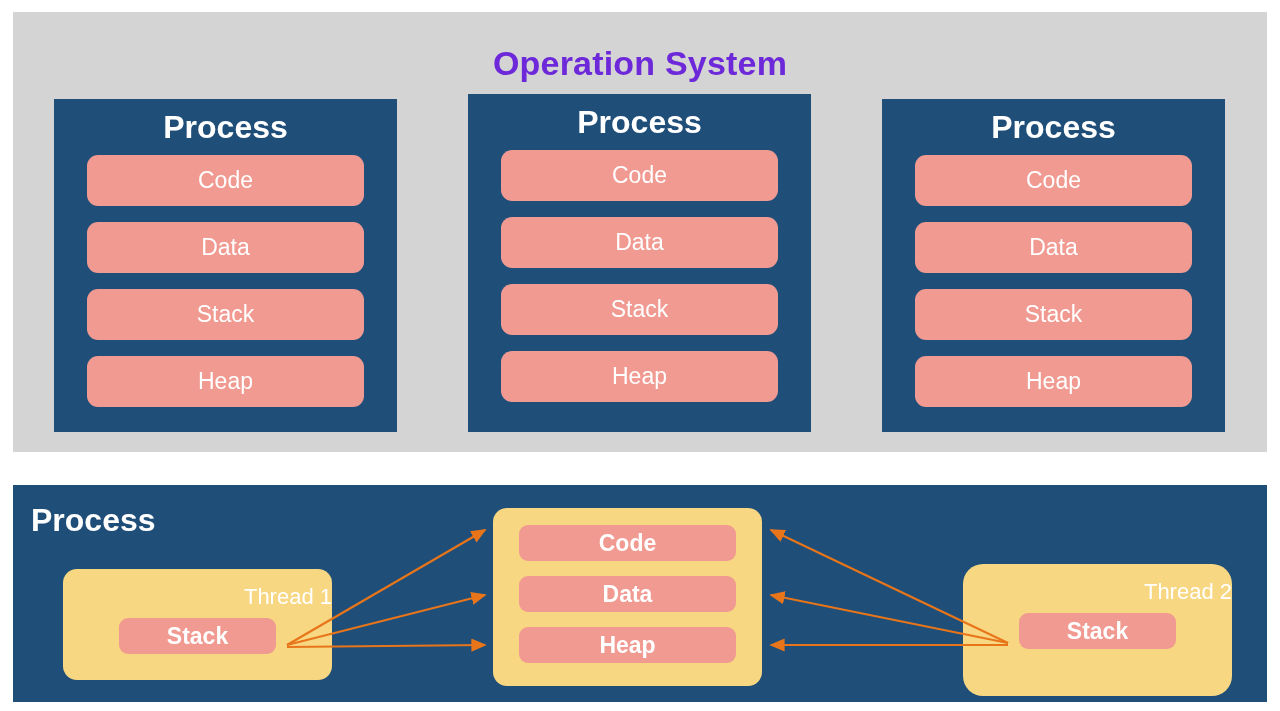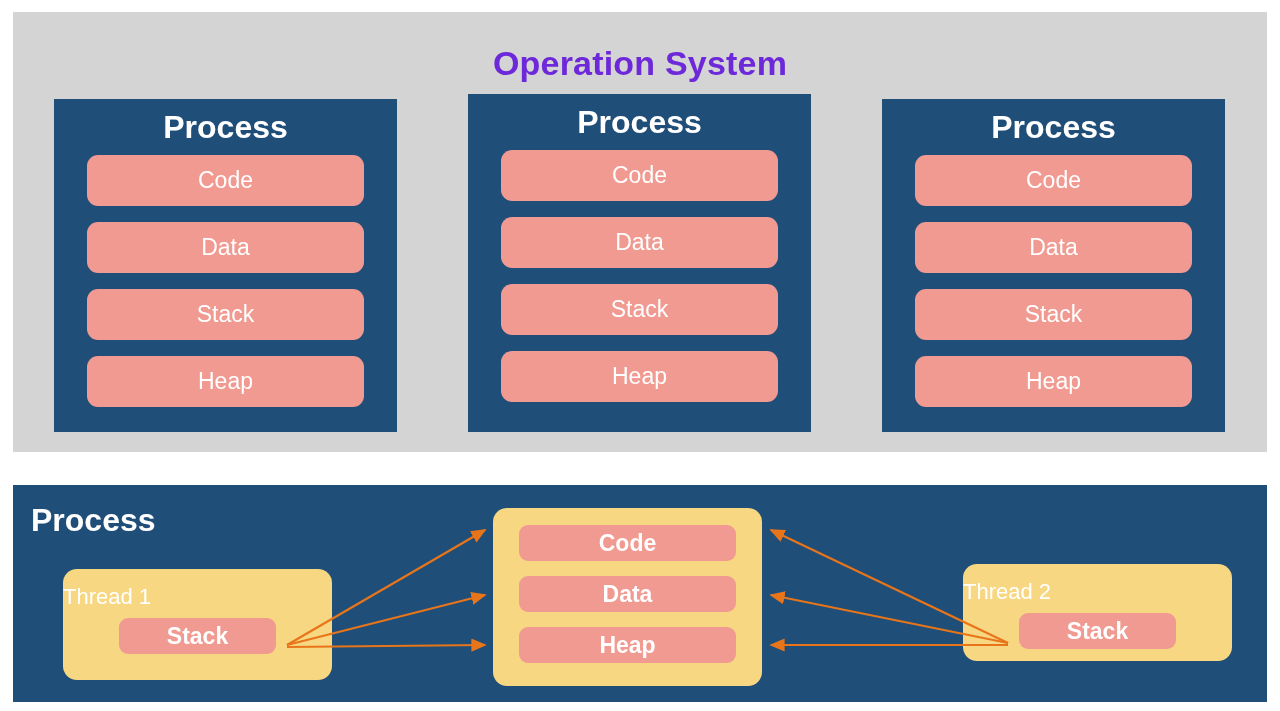--- a/index.html
+++ b/index.html
@@ -98,24 +98,24 @@
     line-height: 1;
   }
 
   .thread-box {
     position: absolute;
     background: #f8d782;
     border-radius: 14px;
     box-sizing: border-box;
   }
   .thread-box.t1 { left: 50px;  top: 84px; width: 269px; height: 111px; }
-  .thread-box.t2 { left: 950px; top: 79px; width: 269px; height: 97px; }
+  .thread-box.t2 { left: 950px; top: 79px; width: 269px; height: 132px; border-radius: 20px; }
 
   .thread-label {
-    text-align: left;
+    text-align: right;
     color: #ffffff;
     font-size: 22px;
     margin-top: 17px;
     margin-bottom: 10px;
     line-height: 1;
   }
 
   .thread-stack {
     margin: 0 56px;
     height: 36px;

